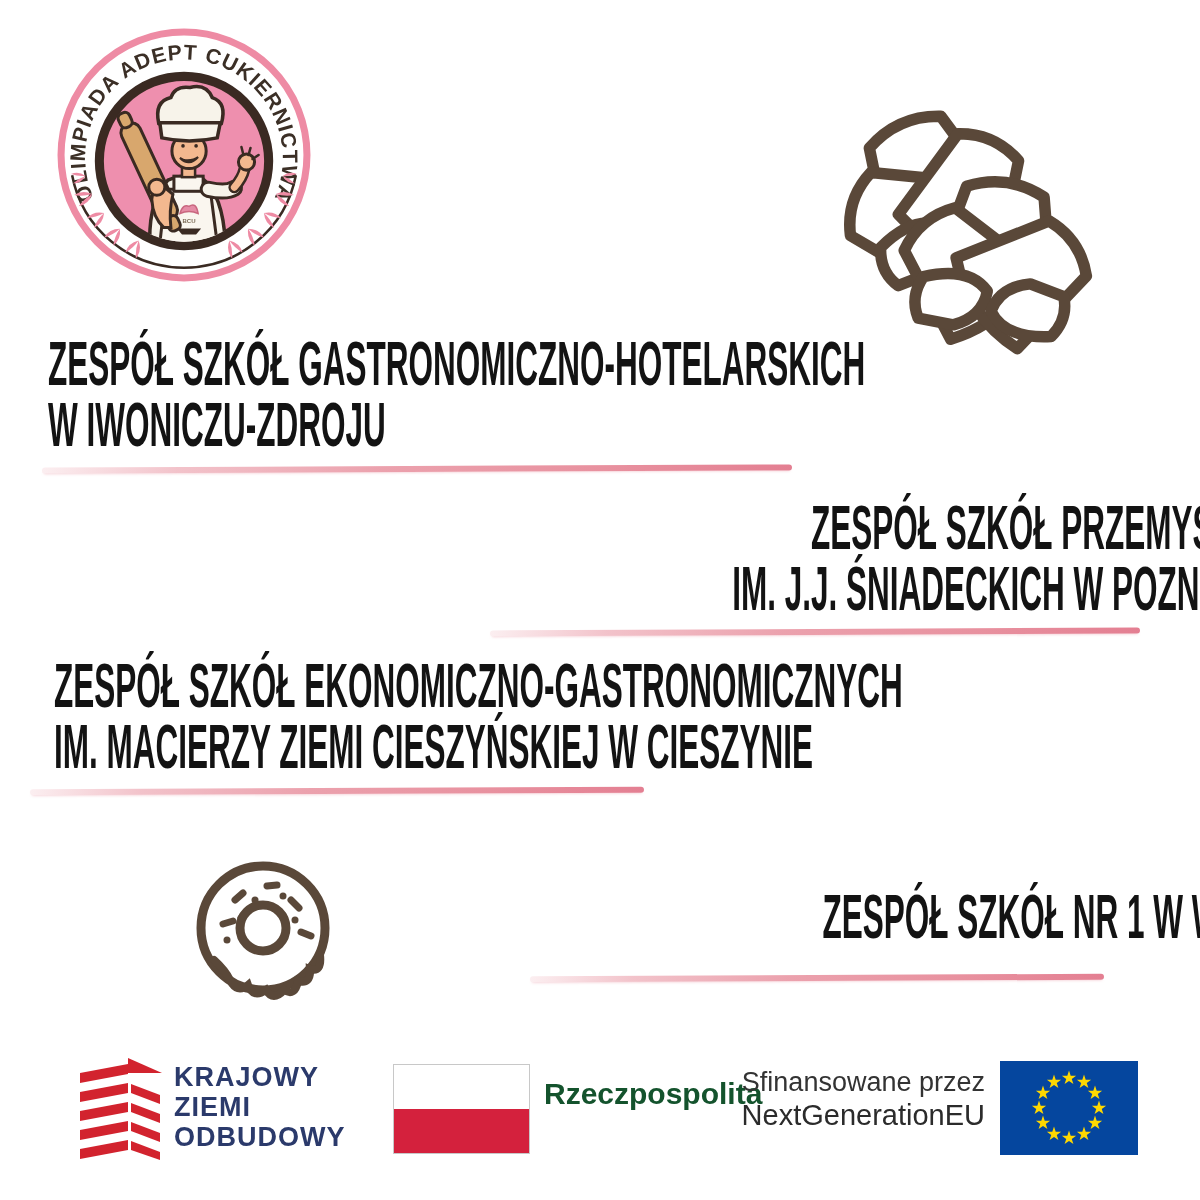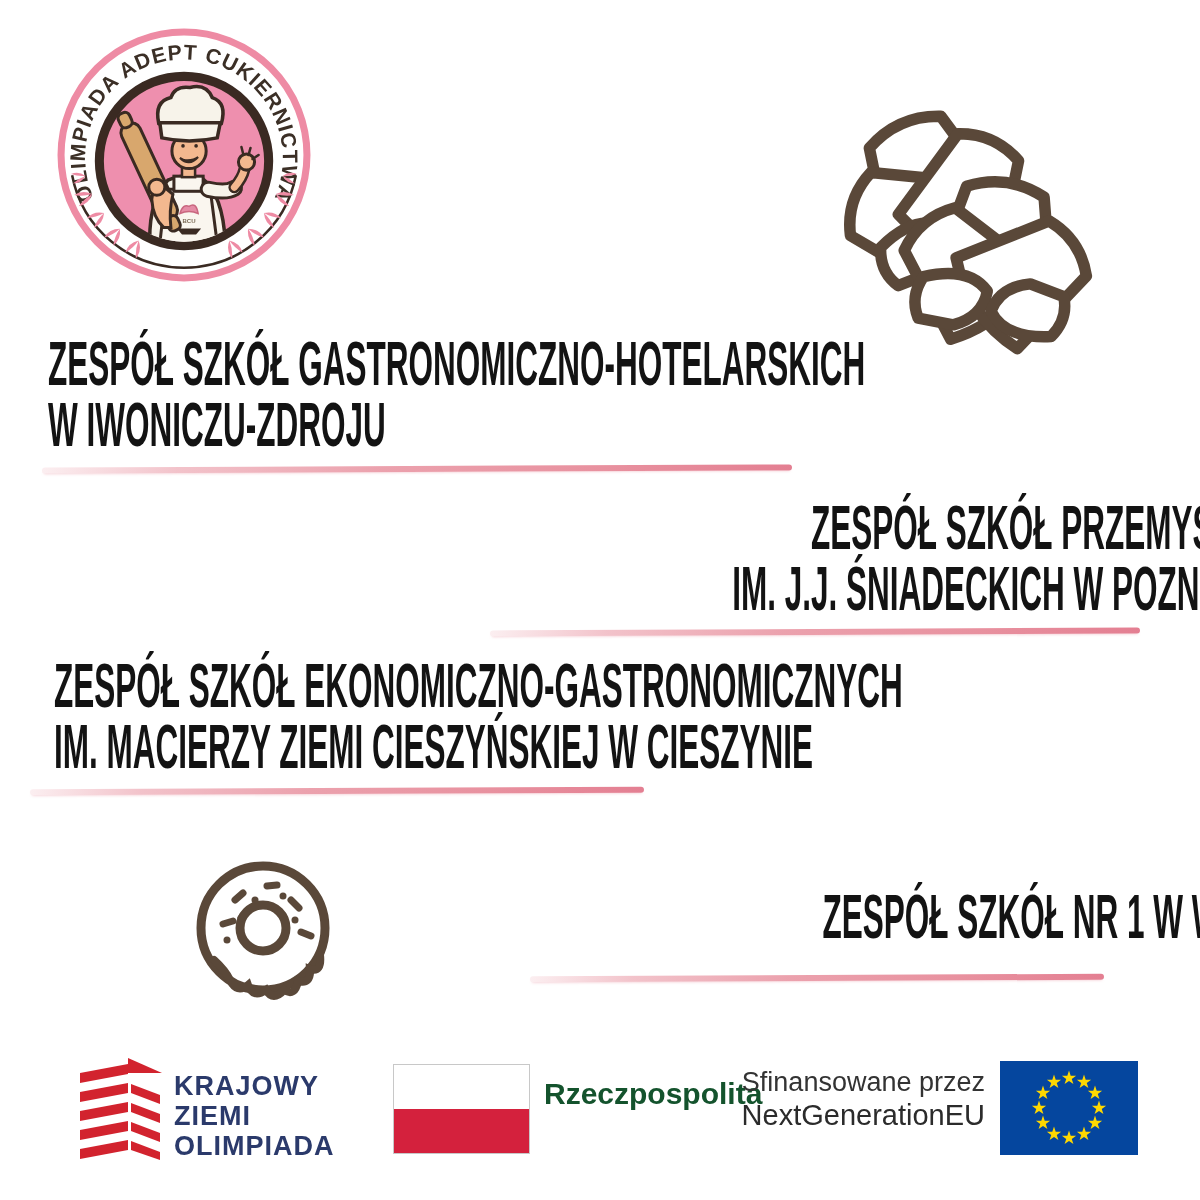--- a/index.html
+++ b/index.html
@@ -195,24 +195,24 @@
     <polygon points="6,34 54,25 54,35 6,44"></polygon>
     <polygon points="6,53 54,44 54,54 6,63"></polygon>
     <polygon points="6,72 54,63 54,73 6,82"></polygon>
     <polygon points="6,91 54,82 54,92 6,101"></polygon>
     <polygon points="54,0 88,15 54,15"></polygon>
     <polygon points="57,26 86,37 86,46 57,35"></polygon>
     <polygon points="57,45 86,56 86,65 57,54"></polygon>
     <polygon points="57,64 86,75 86,84 57,73"></polygon>
     <polygon points="57,83 86,94 86,102 57,92"></polygon>
   </svg>
-  <div class="kpo-text abs" style="left:100px;top:15px;">
+  <div class="kpo-text abs" style="left:100px;top:6px;">
     <div>KRAJOWY</div>
     <div>ZIEMI</div>
-    <div>OLIMPIADA</div>
+    <div>ODBUDOWY</div>
   </div>
 </div>
 
 <div class="abs flag-pl" style="left:393px;top:1064px;width:137px;height:90px;">
   <div class="half-top"></div>
   <div class="half-bot"></div>
 </div>
 <div class="pl-text abs" style="left:544px;top:1076px;">
   <div>Rzeczpospolita</div>
 </div>

